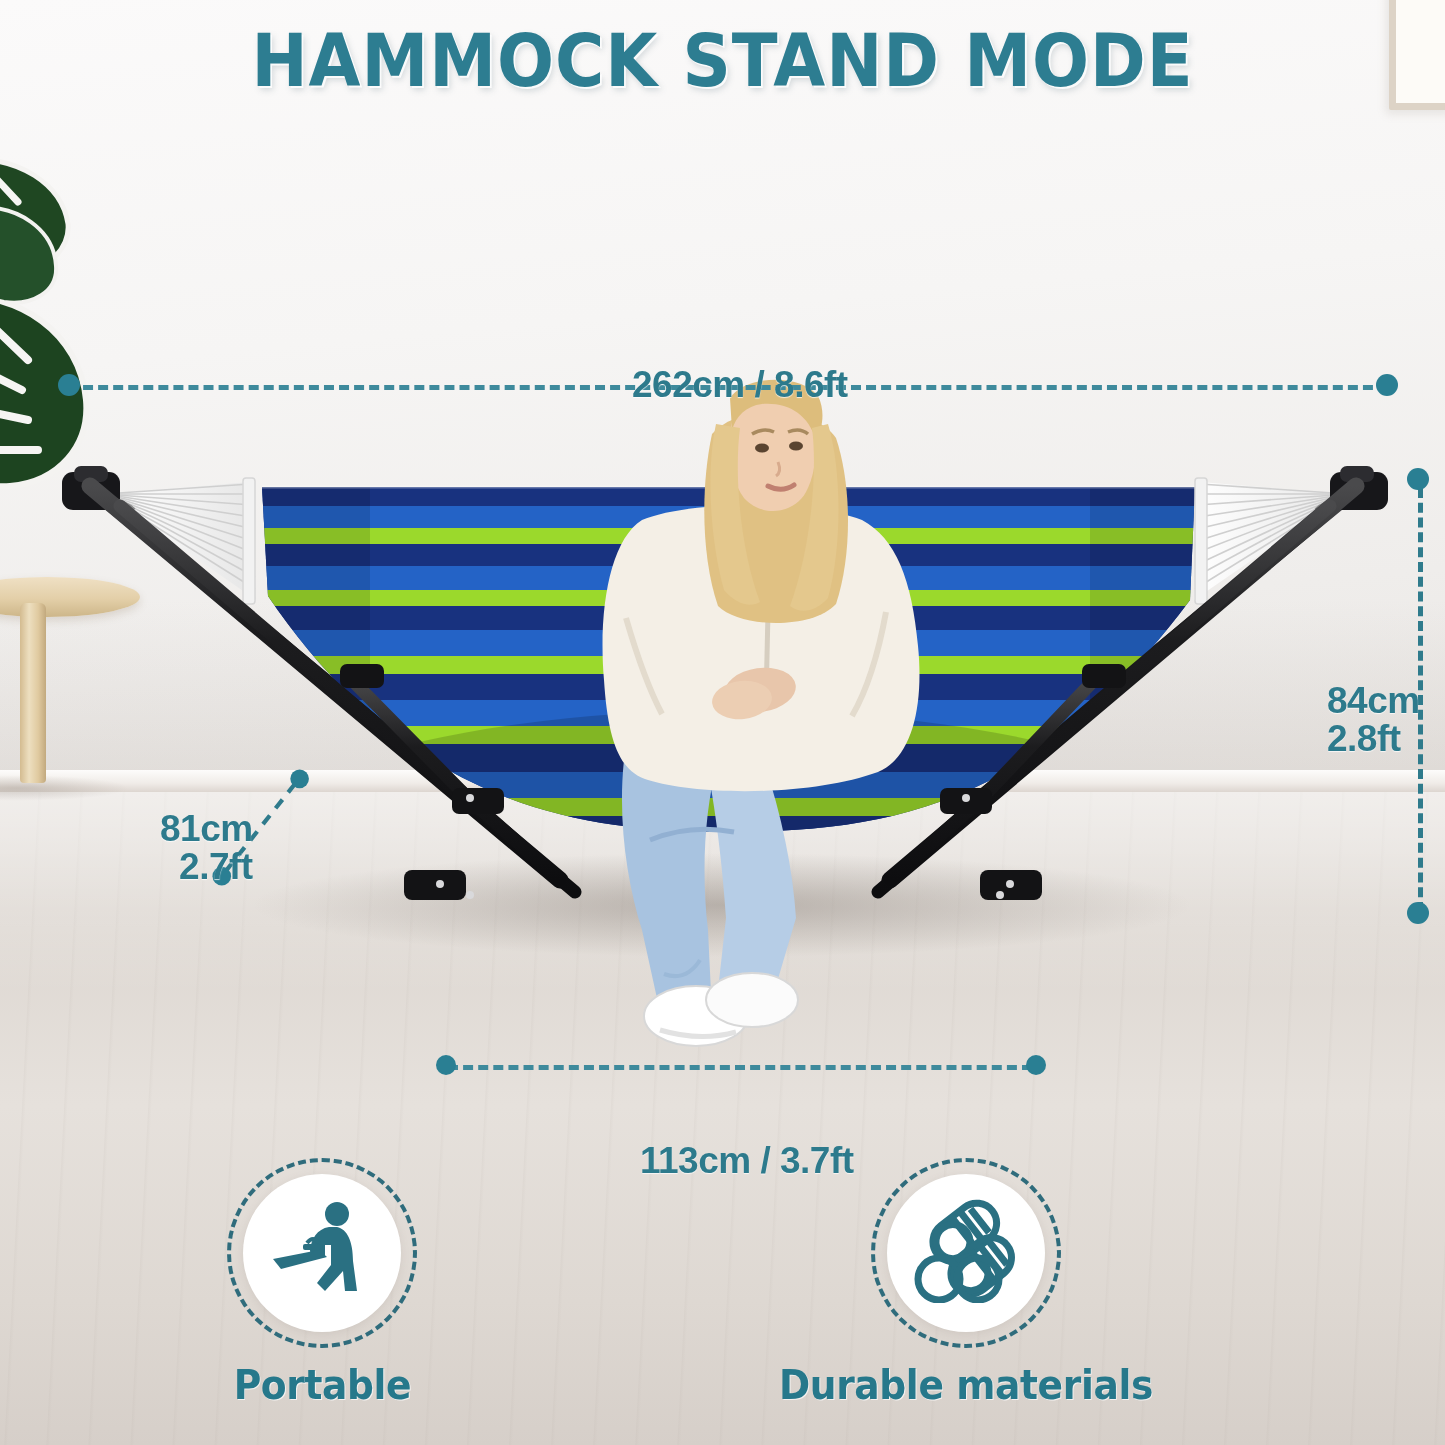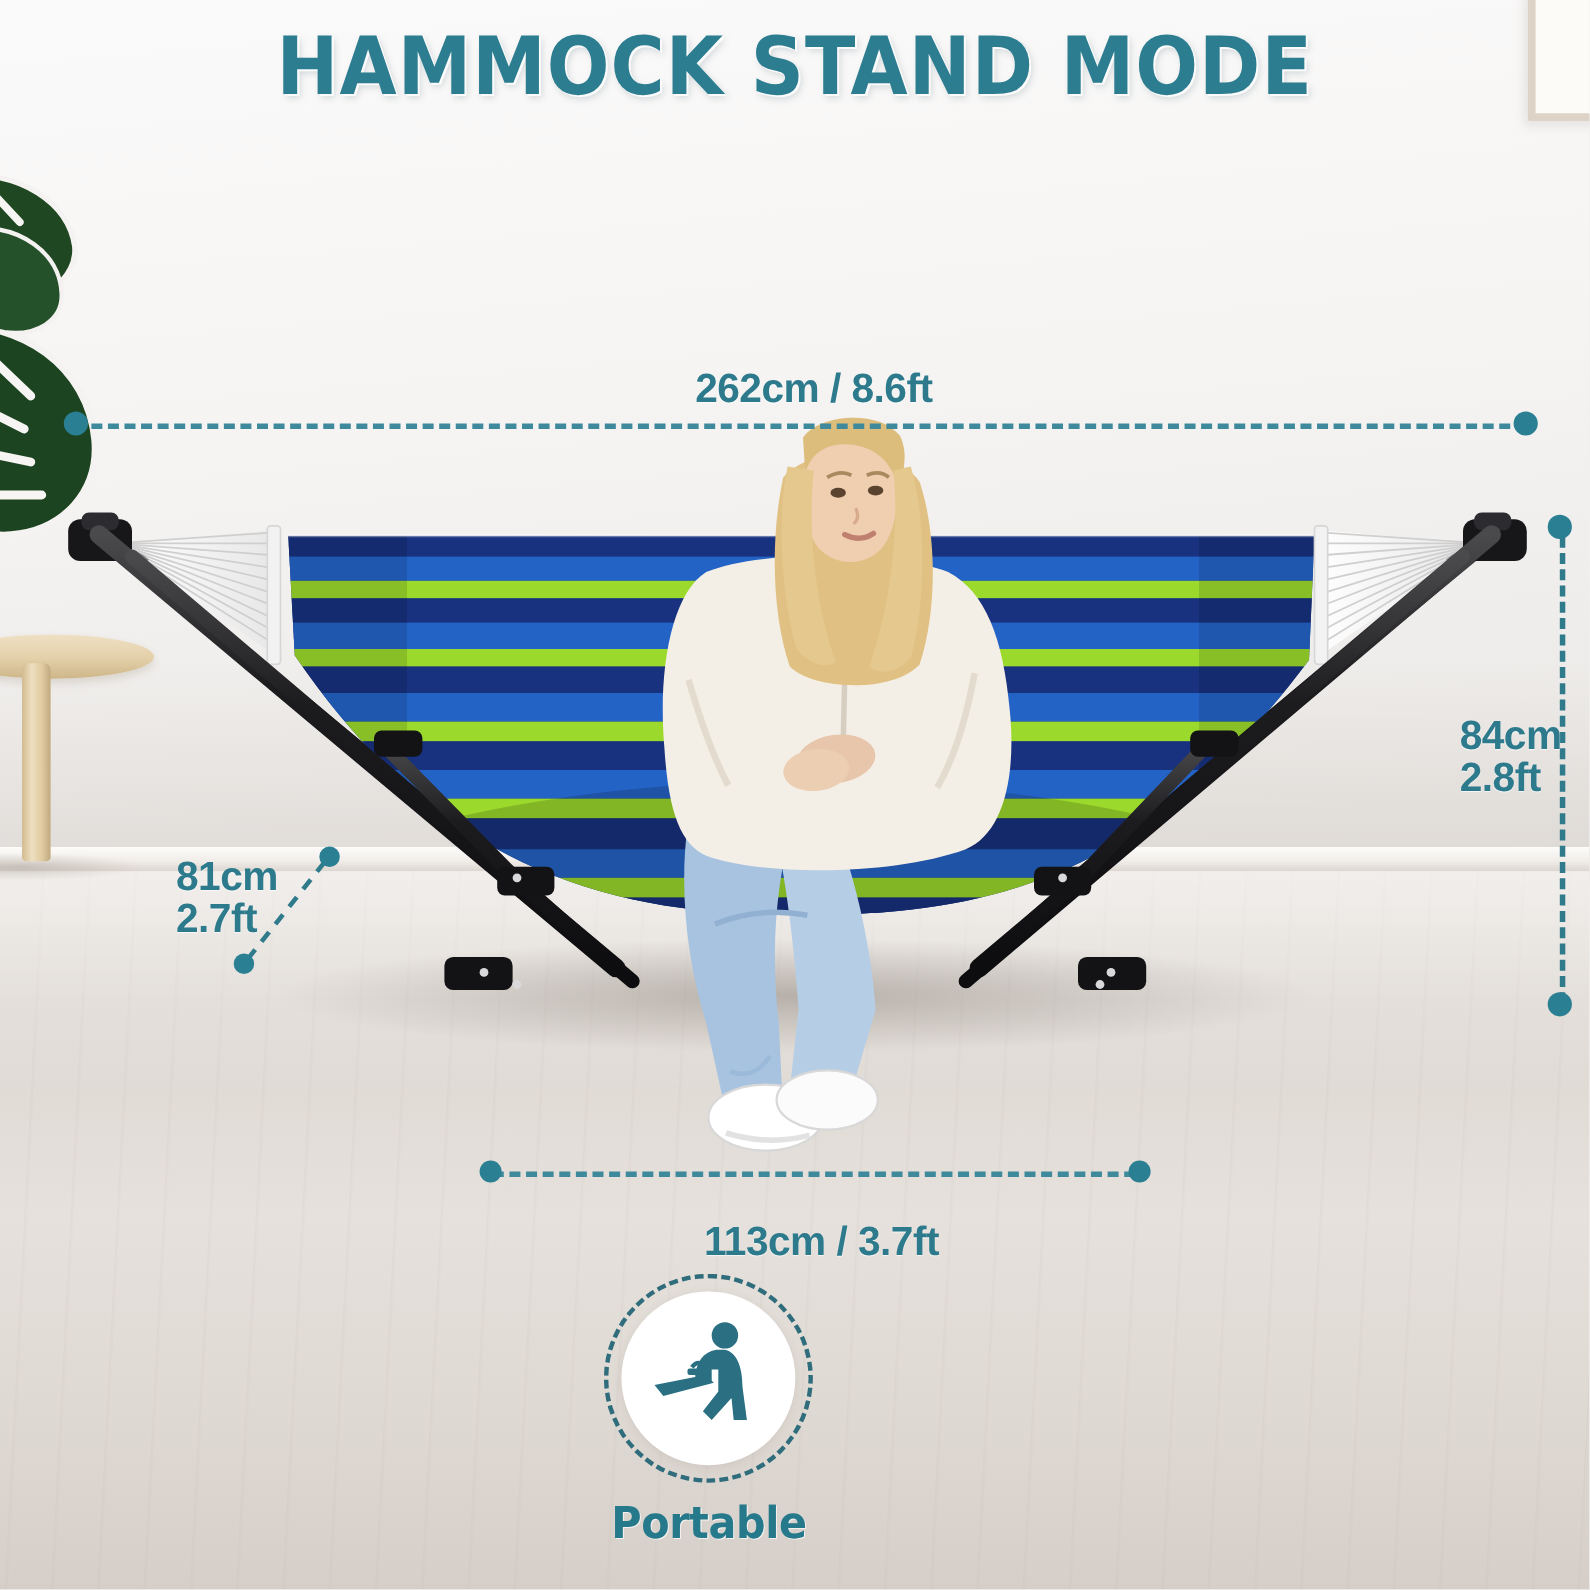--- a/index.html
+++ b/index.html
@@ -83,24 +83,25 @@
   .dot.small { width:20px; height:20px; }
 
   .dim-label {
     position:absolute;
     color:#2d7a8c;
     font-weight:bold;
     letter-spacing:-.5px;
     text-shadow:0 1px 1px rgba(255,255,255,.75);
     white-space:nowrap;
     line-height:1.02;
+    margin-top:32px;
   }
   .dim-top   { font-size:37px; left:632px; top:334px; }
   .dim-right { font-size:37px; left:1327px; top:650px; text-align:left; }
-  .dim-left  { font-size:37px; left:160px;  top:778px; text-align:left; }
+  .dim-left  { font-size:37px; left:160px;  top:778px; text-align:right; }
   .dim-bot   { font-size:37px; left:640px;  top:1110px; }
 
   
   .diag {
     position:absolute; left:215px; top:770px;
     width:110px; height:115px; overflow:visible;
   }
 
   
   #title {
@@ -412,13 +413,39 @@
           <path d="M4 58 L50 49 L58 56 L12 68 Z"></path>
           <rect x="34" y="43" width="18" height="6" rx="2"></rect>
           <path d="M38 42 q6 -8 12 0" stroke="#2a7082" stroke-width="4" fill="none"></path>
         </svg>
       </div>
     </div>
     <div class="feature-label">Portable</div>
   </div>
 
 
+  <div class="feature">
+    <div class="badge">
+      <div class="ring"></div>
+      <div class="disc"></div>
+      <div class="glyph">
+        <svg width="108" height="104" viewBox="0 0 108 104" fill="none" stroke="#2a7082" stroke-width="7">
+
+          <g transform="rotate(-38 52 34)">
+            <rect x="18" y="14" width="70" height="40" rx="20"></rect>
+            <circle cx="38" cy="34" r="17"></circle>
+            <path d="M52 16 L52 52 M62 17 L62 51 M72 19 L72 49"></path>
+          </g>
+
+          <g transform="rotate(-38 70 66)">
+            <rect x="36" y="46" width="66" height="40" rx="20"></rect>
+            <circle cx="56" cy="66" r="17"></circle>
+            <path d="M70 48 L70 84 M80 49 L80 83 M90 51 L90 81"></path>
+          </g>
+
+          <circle cx="27" cy="80" r="21"></circle>
+          <circle cx="66" cy="80" r="21"></circle>
+        </svg>
+      </div>
+    </div>
+    <div class="feature-label">Durable materials</div>
+  </div>
 </div>
 
 </body></html>

